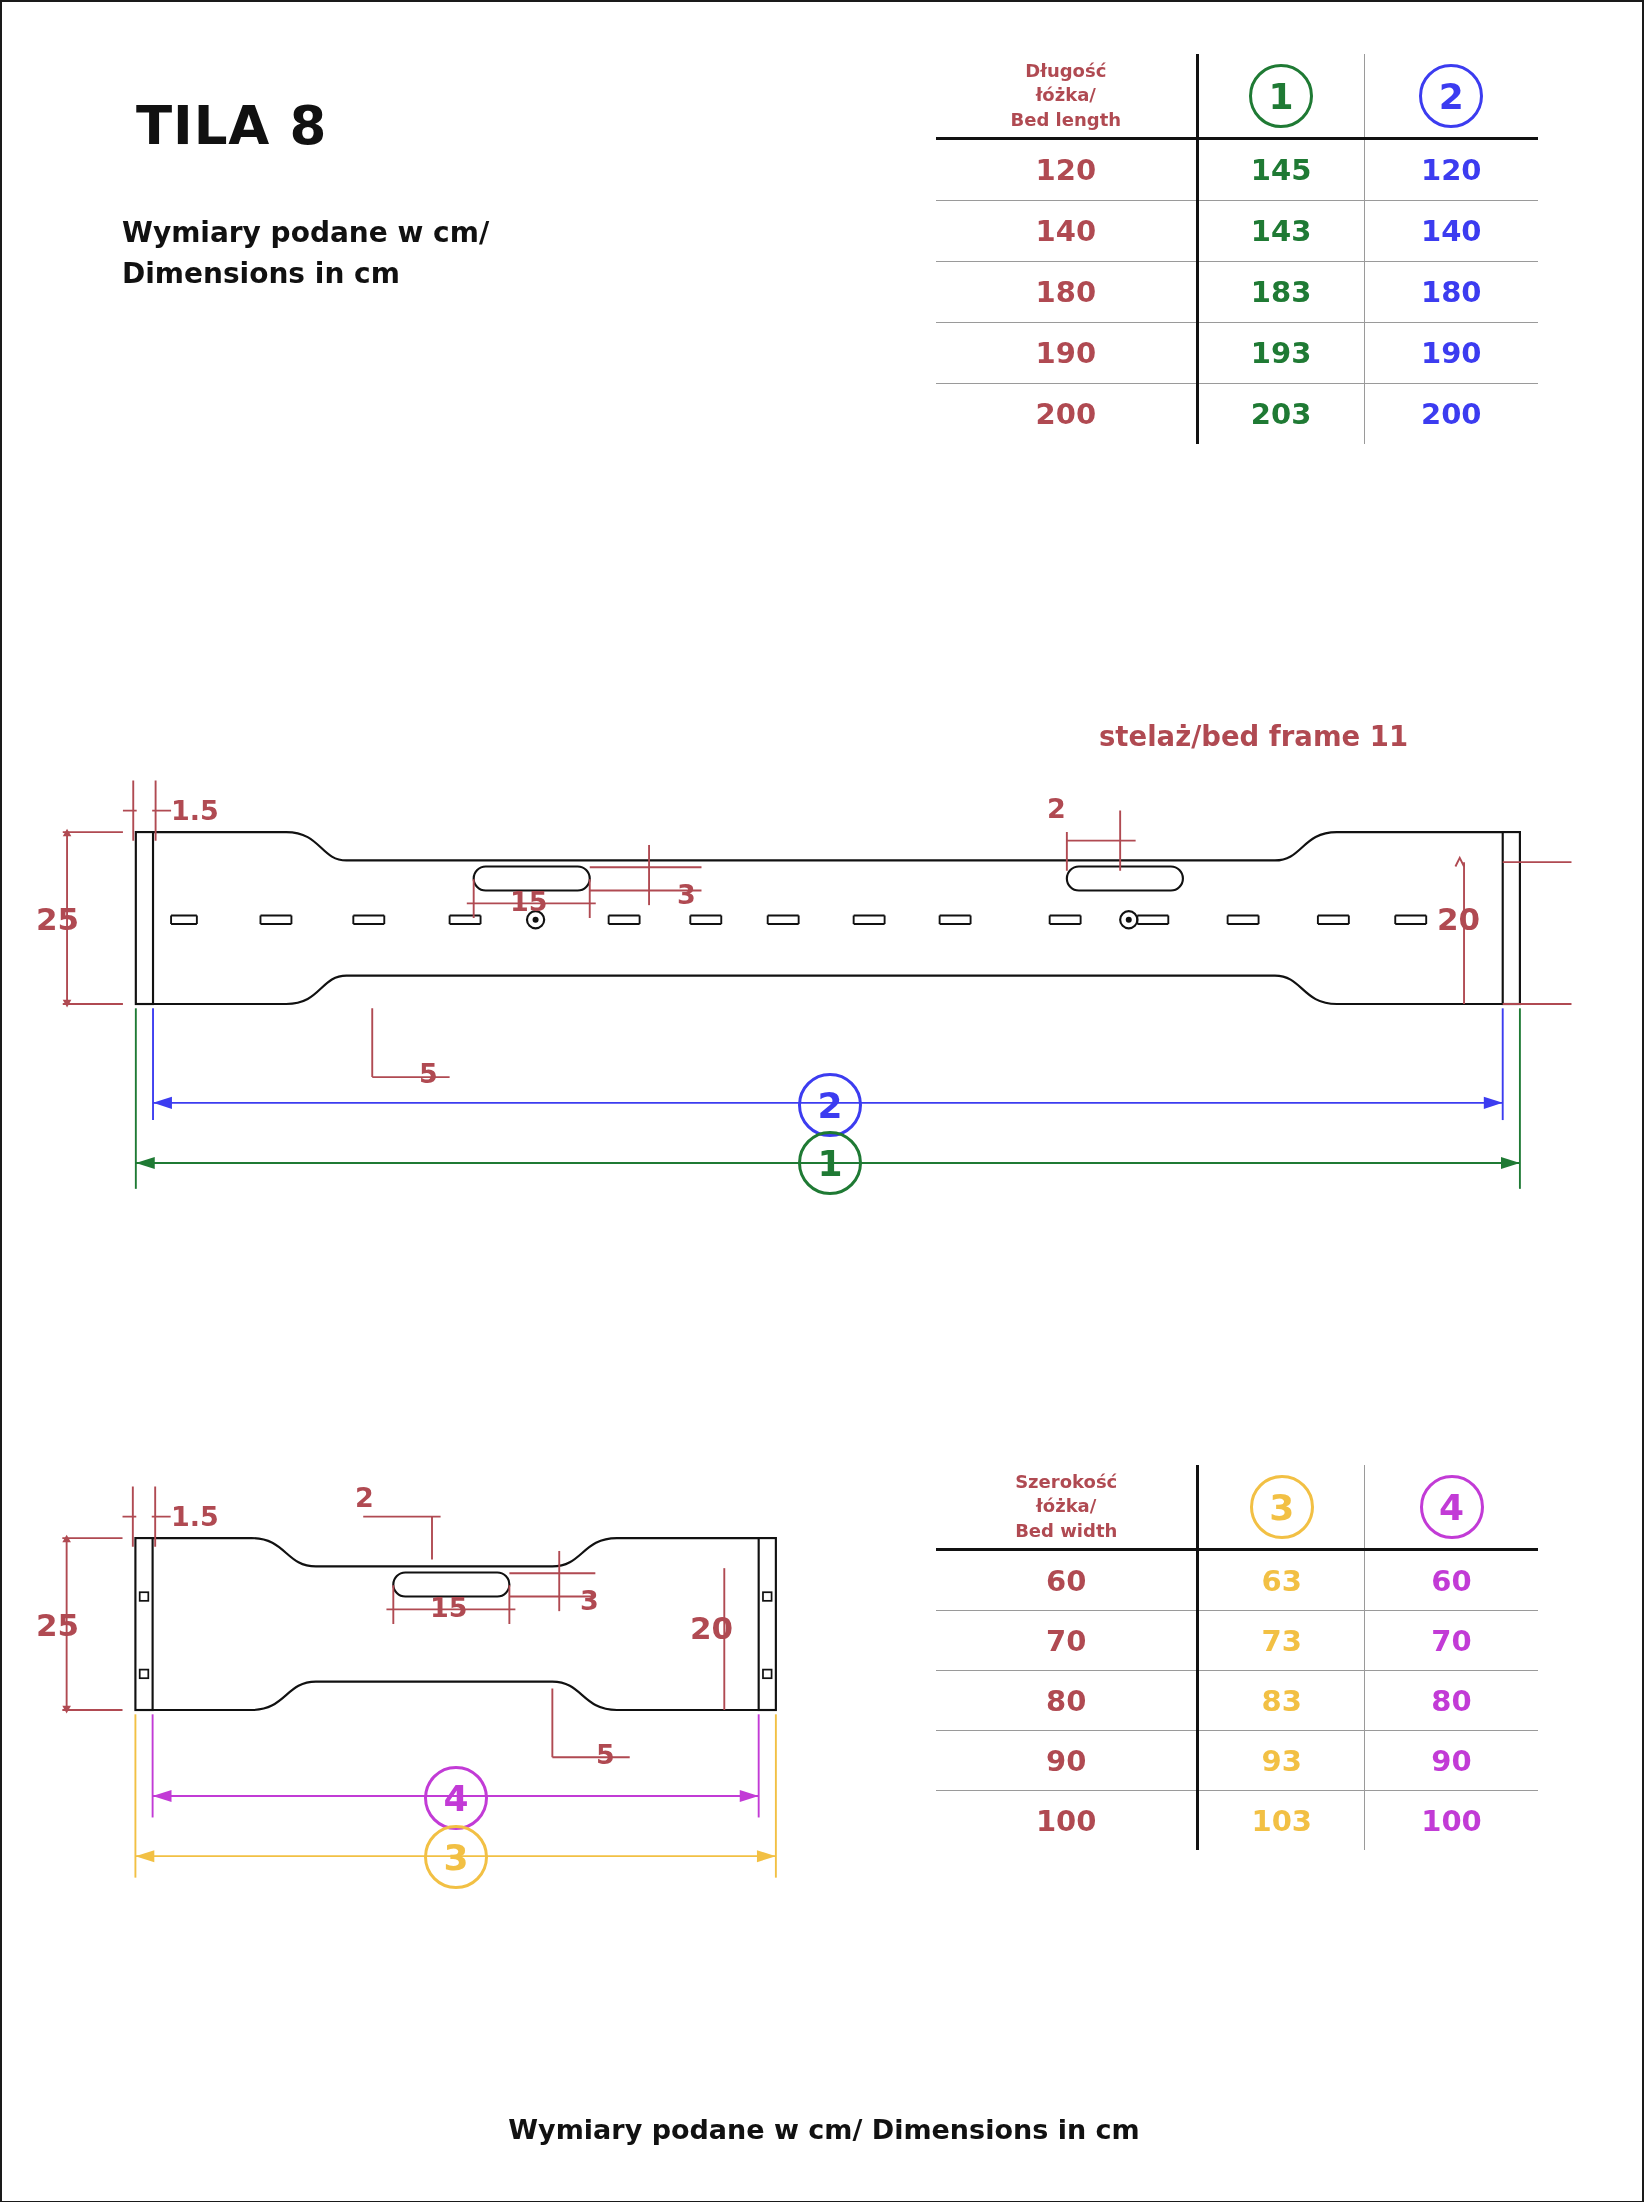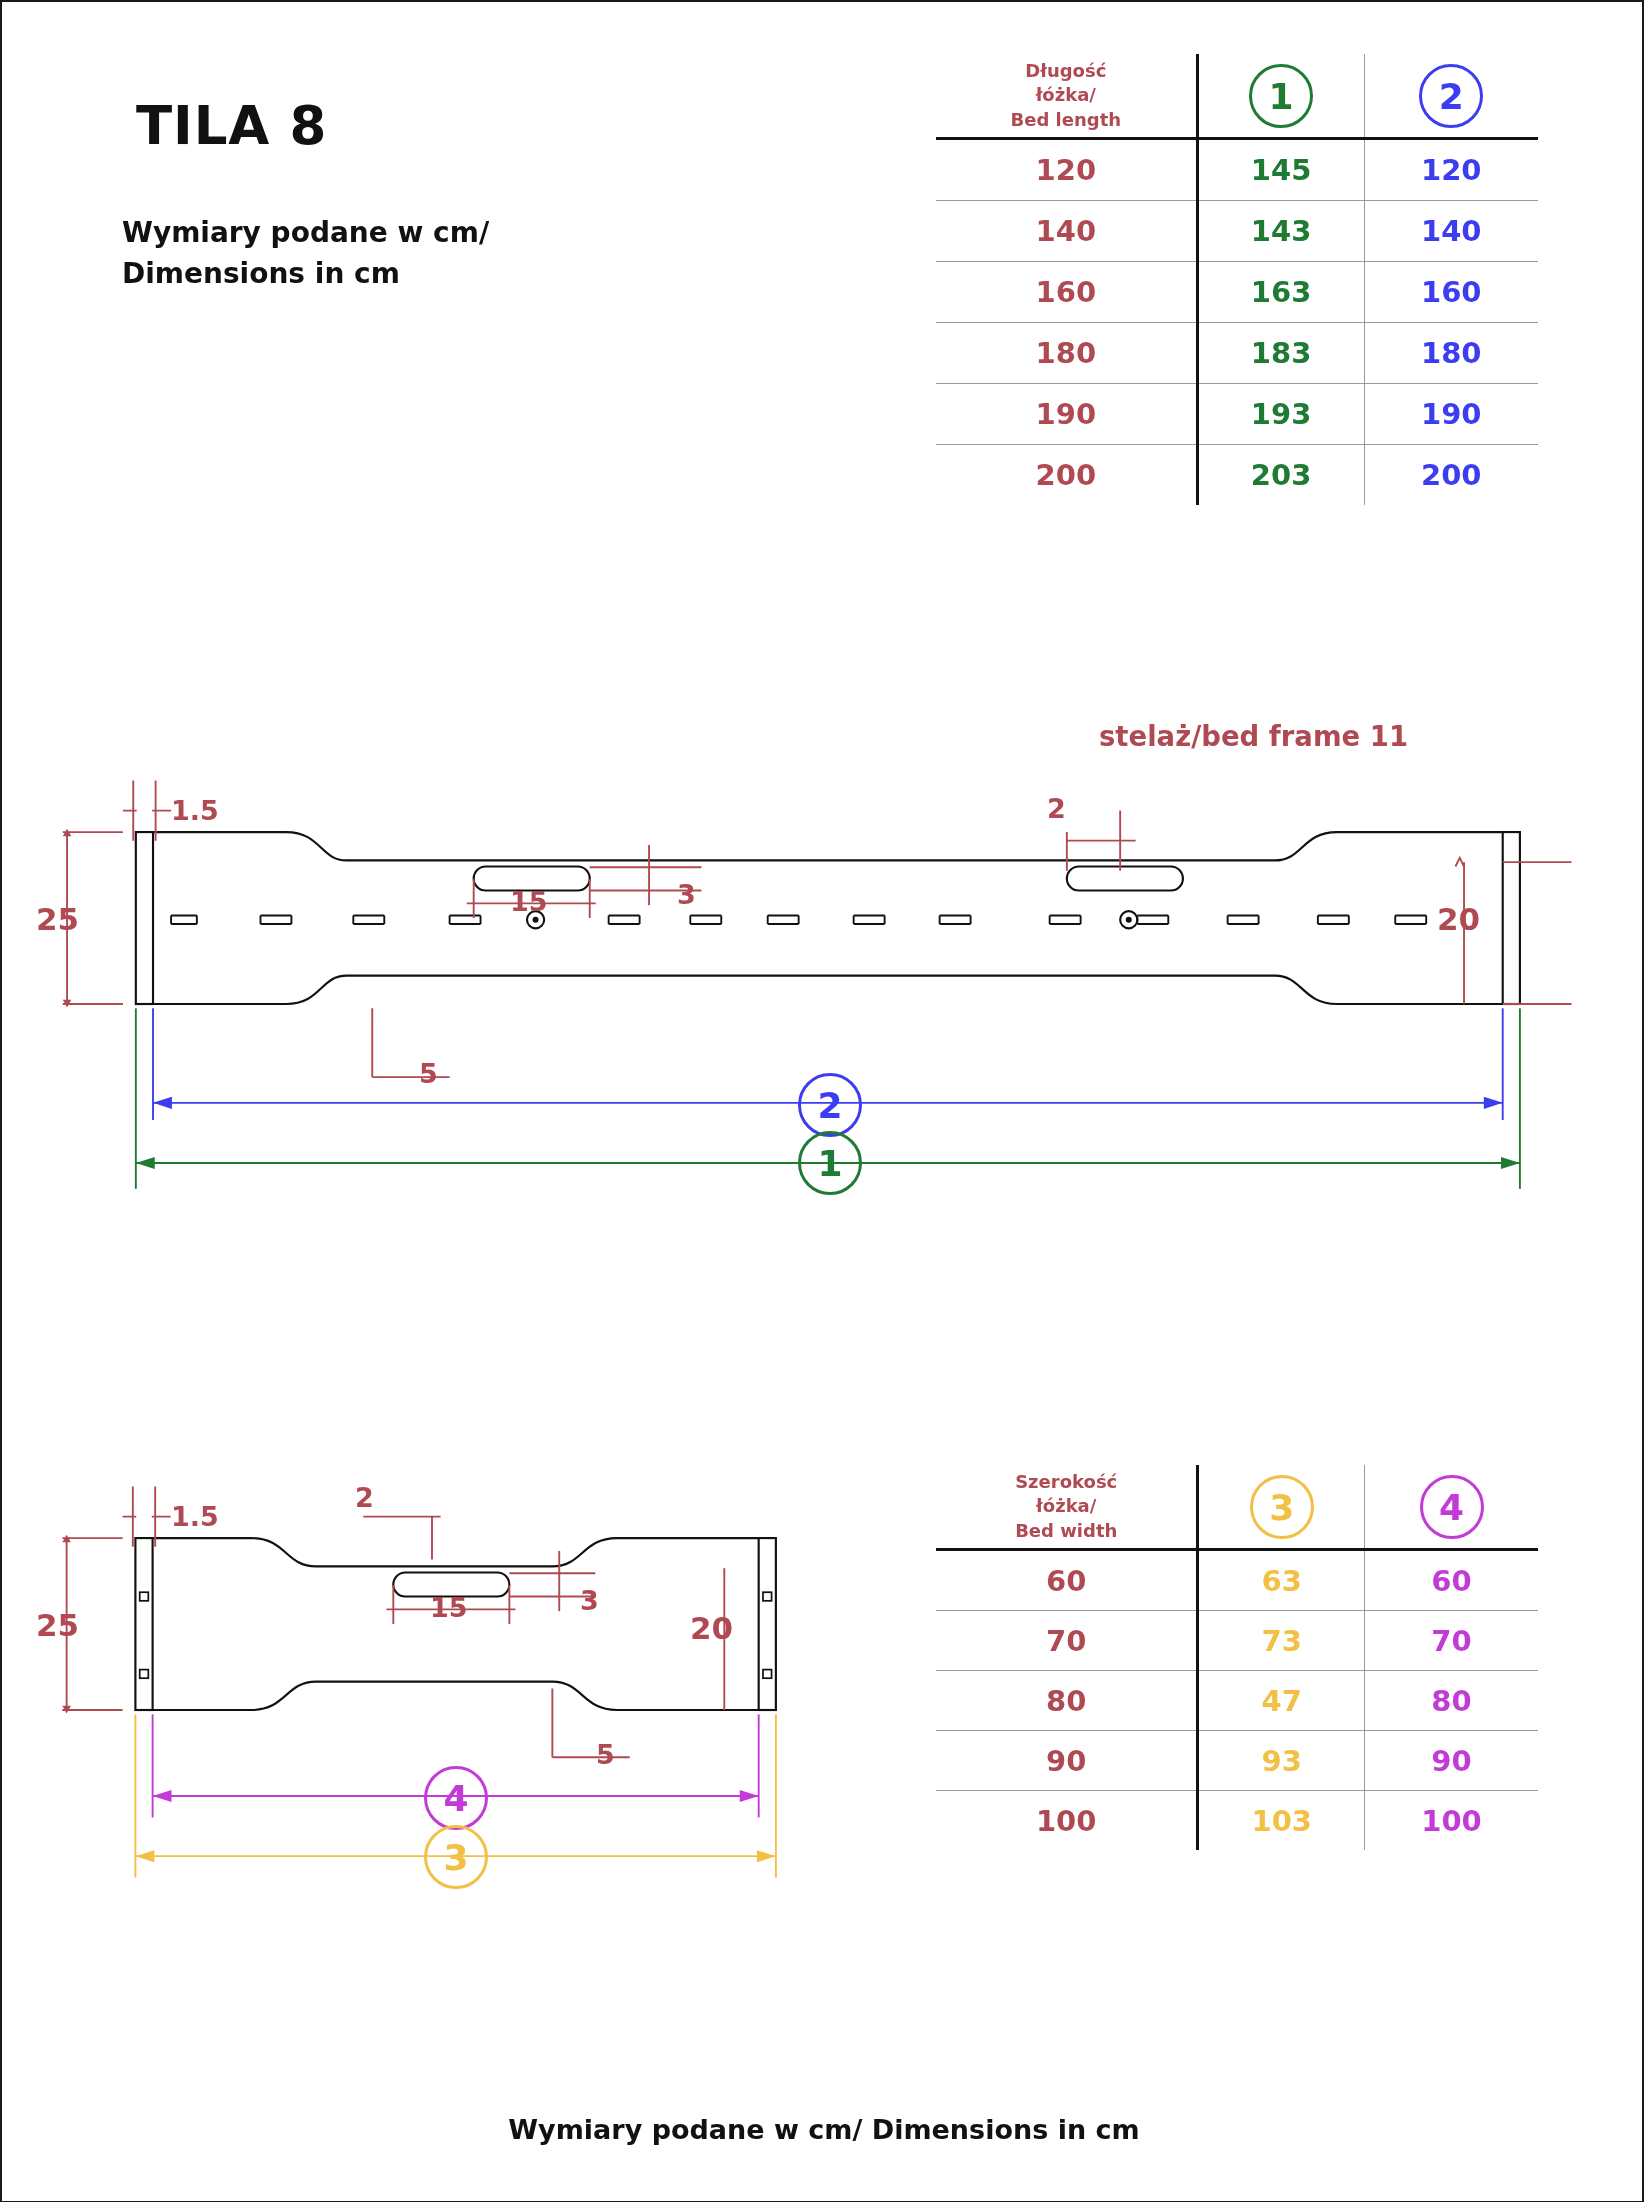--- a/index.html
+++ b/index.html
@@ -105,25 +105,20 @@
         <td class="vsep rowline c-red" style="height:60px;">120</td>
         <td class="rowline c-green">145</td>
         <td class="rowline c-blue" style="border-left:1.3px solid #9a9a9a;">120</td>
       </tr>
       <tr>
         <td class="vsep rowline c-red" style="height:60px;">140</td>
         <td class="rowline c-green">143</td>
         <td class="rowline c-blue" style="border-left:1.3px solid #9a9a9a;">140</td>
       </tr>
       <tr>
-        <td class="vsep rowline c-red" style="height:60px;">160</td>
-        <td class="rowline c-green">163</td>
-        <td class="rowline c-blue" style="border-left:1.3px solid #9a9a9a;">160</td>
-      </tr>
-      <tr>
         <td class="vsep rowline c-red" style="height:60px;">180</td>
         <td class="rowline c-green">183</td>
         <td class="rowline c-blue" style="border-left:1.3px solid #9a9a9a;">180</td>
       </tr>
       <tr>
         <td class="vsep rowline c-red" style="height:60px;">190</td>
         <td class="rowline c-green">193</td>
         <td class="rowline c-blue" style="border-left:1.3px solid #9a9a9a;">190</td>
       </tr>
       <tr>
@@ -157,21 +152,21 @@
         <td class="rowline c-yellow">63</td>
         <td class="rowline c-purple" style="border-left:1.3px solid #9a9a9a;">60</td>
       </tr>
       <tr>
         <td class="vsep rowline c-red" style="height:59px;">70</td>
         <td class="rowline c-yellow">73</td>
         <td class="rowline c-purple" style="border-left:1.3px solid #9a9a9a;">70</td>
       </tr>
       <tr>
         <td class="vsep rowline c-red" style="height:59px;">80</td>
-        <td class="rowline c-yellow">47</td>
+        <td class="rowline c-yellow">83</td>
         <td class="rowline c-purple" style="border-left:1.3px solid #9a9a9a;">80</td>
       </tr>
       <tr>
         <td class="vsep rowline c-red" style="height:59px;">90</td>
         <td class="rowline c-yellow">93</td>
         <td class="rowline c-purple" style="border-left:1.3px solid #9a9a9a;">90</td>
       </tr>
       <tr>
         <td class="vsep c-red" style="height:59px;">100</td>
         <td class="c-yellow">103</td>

